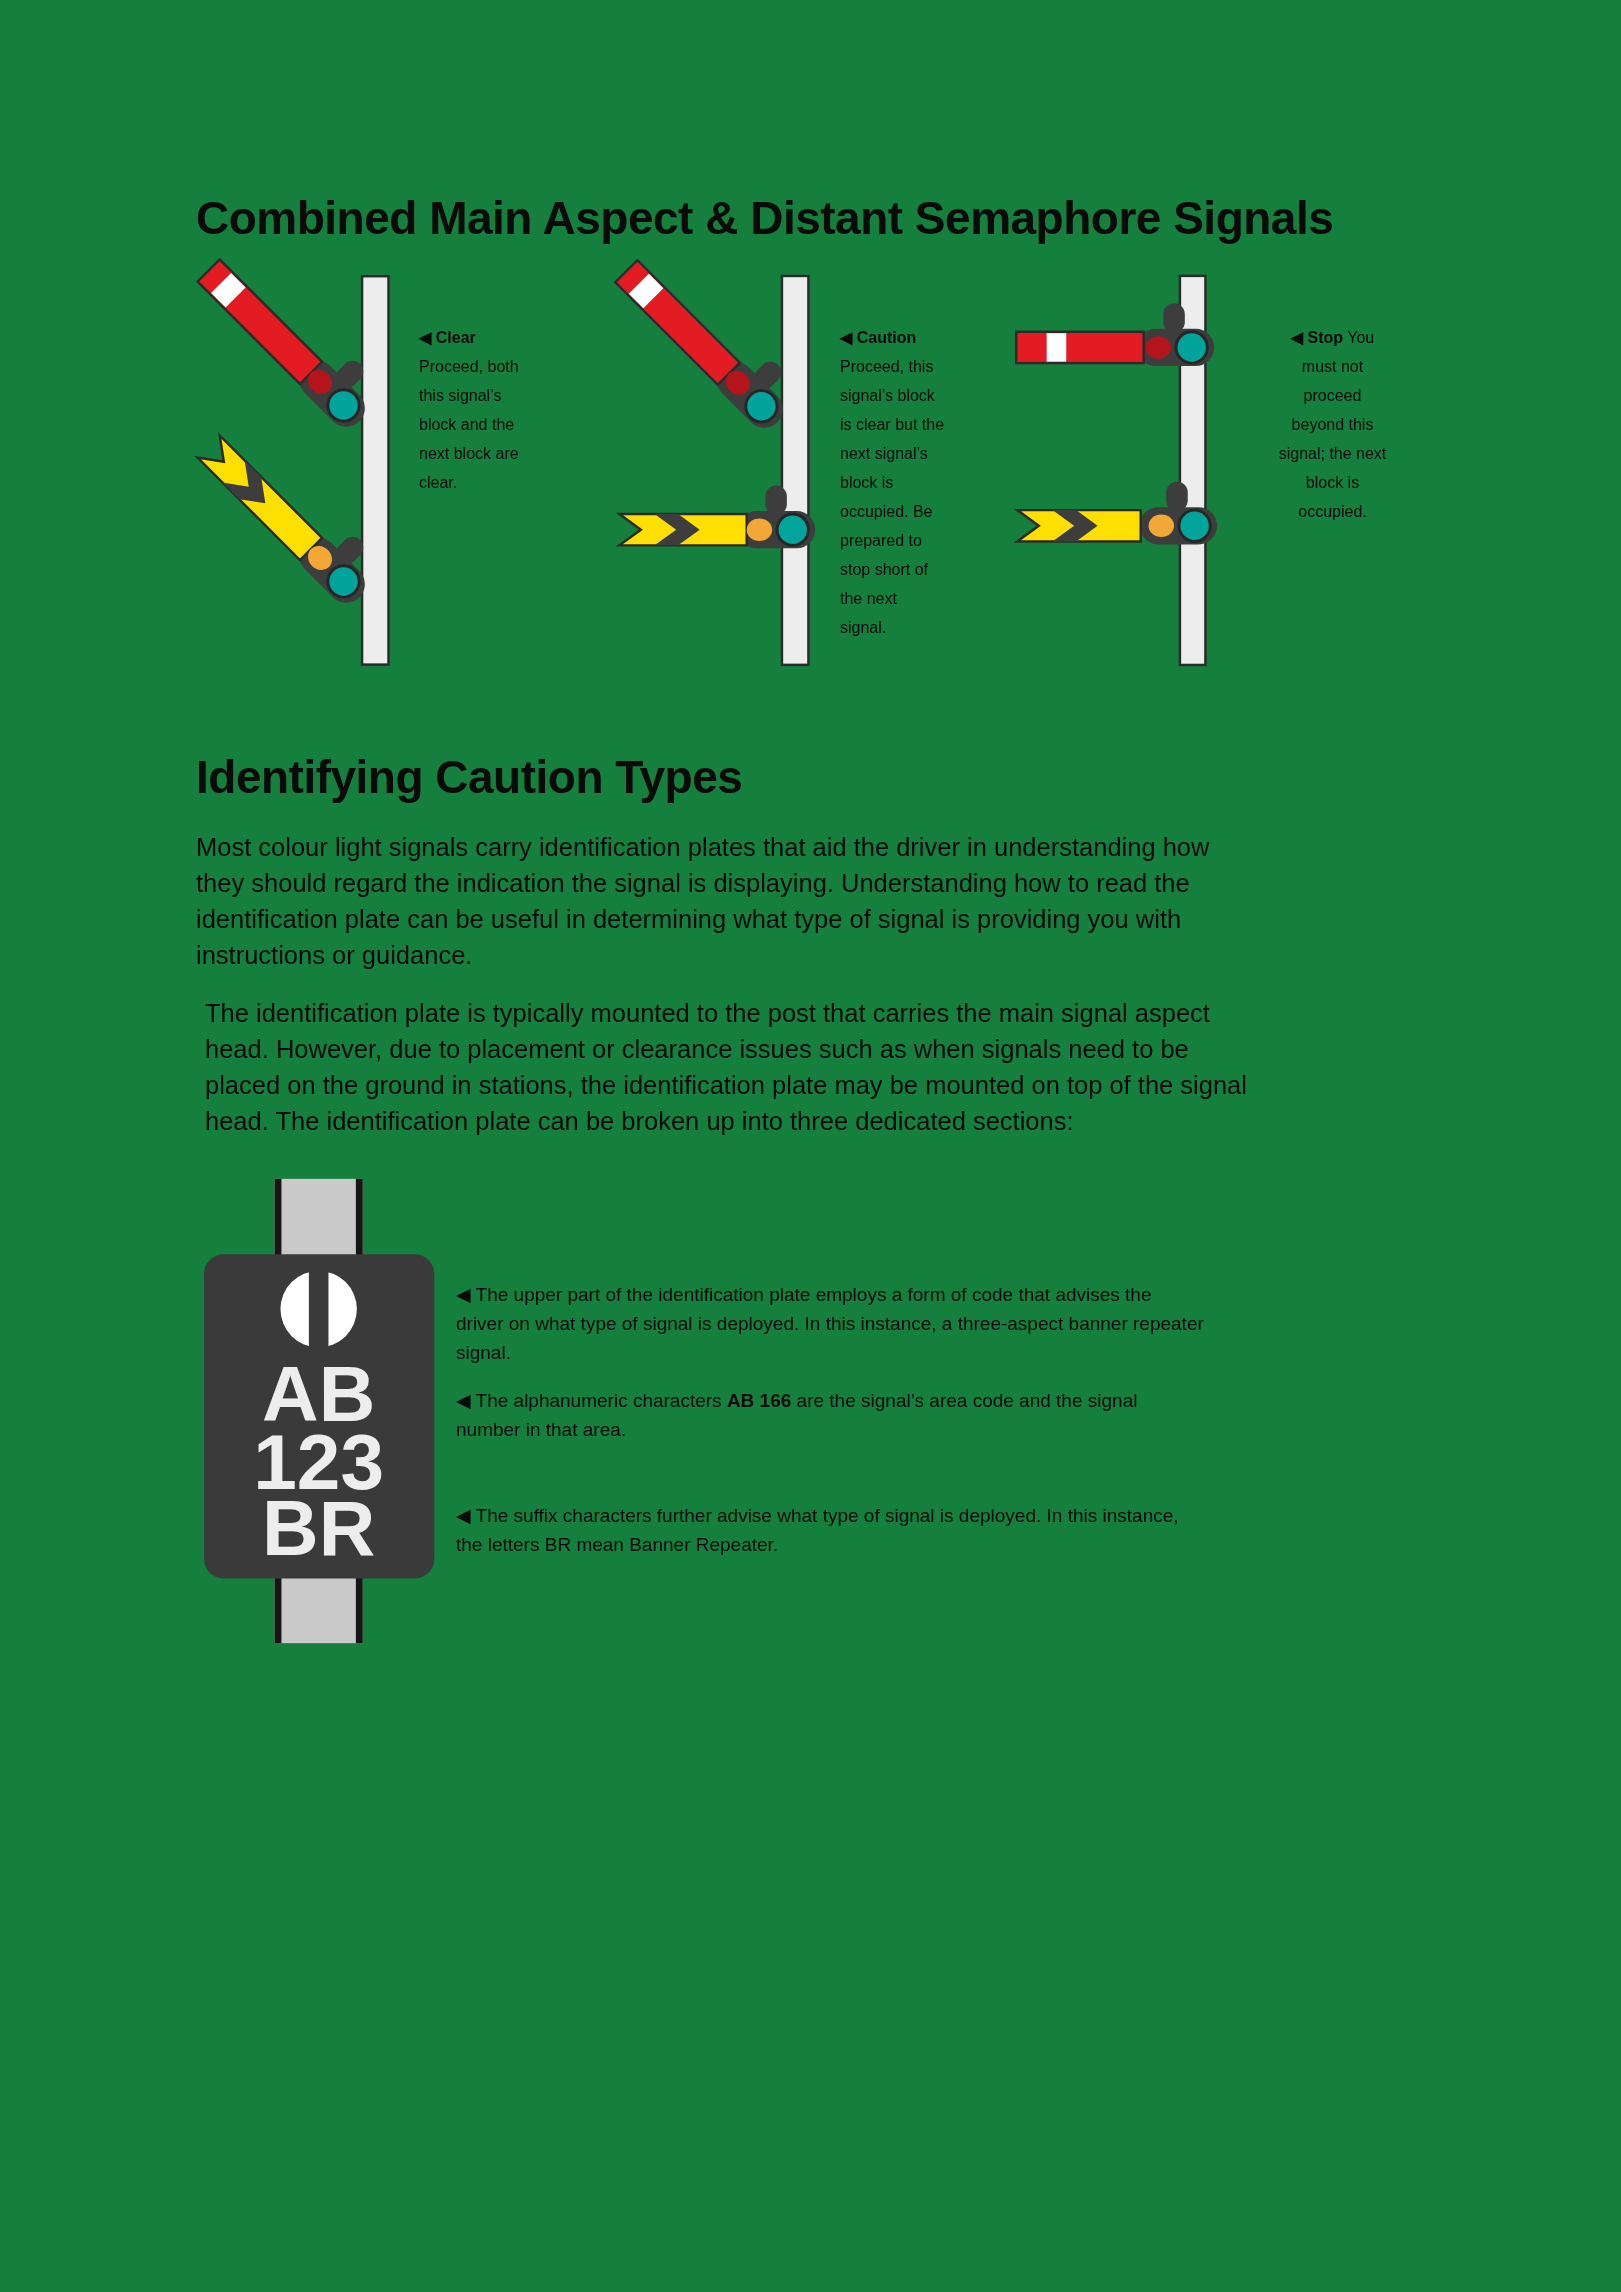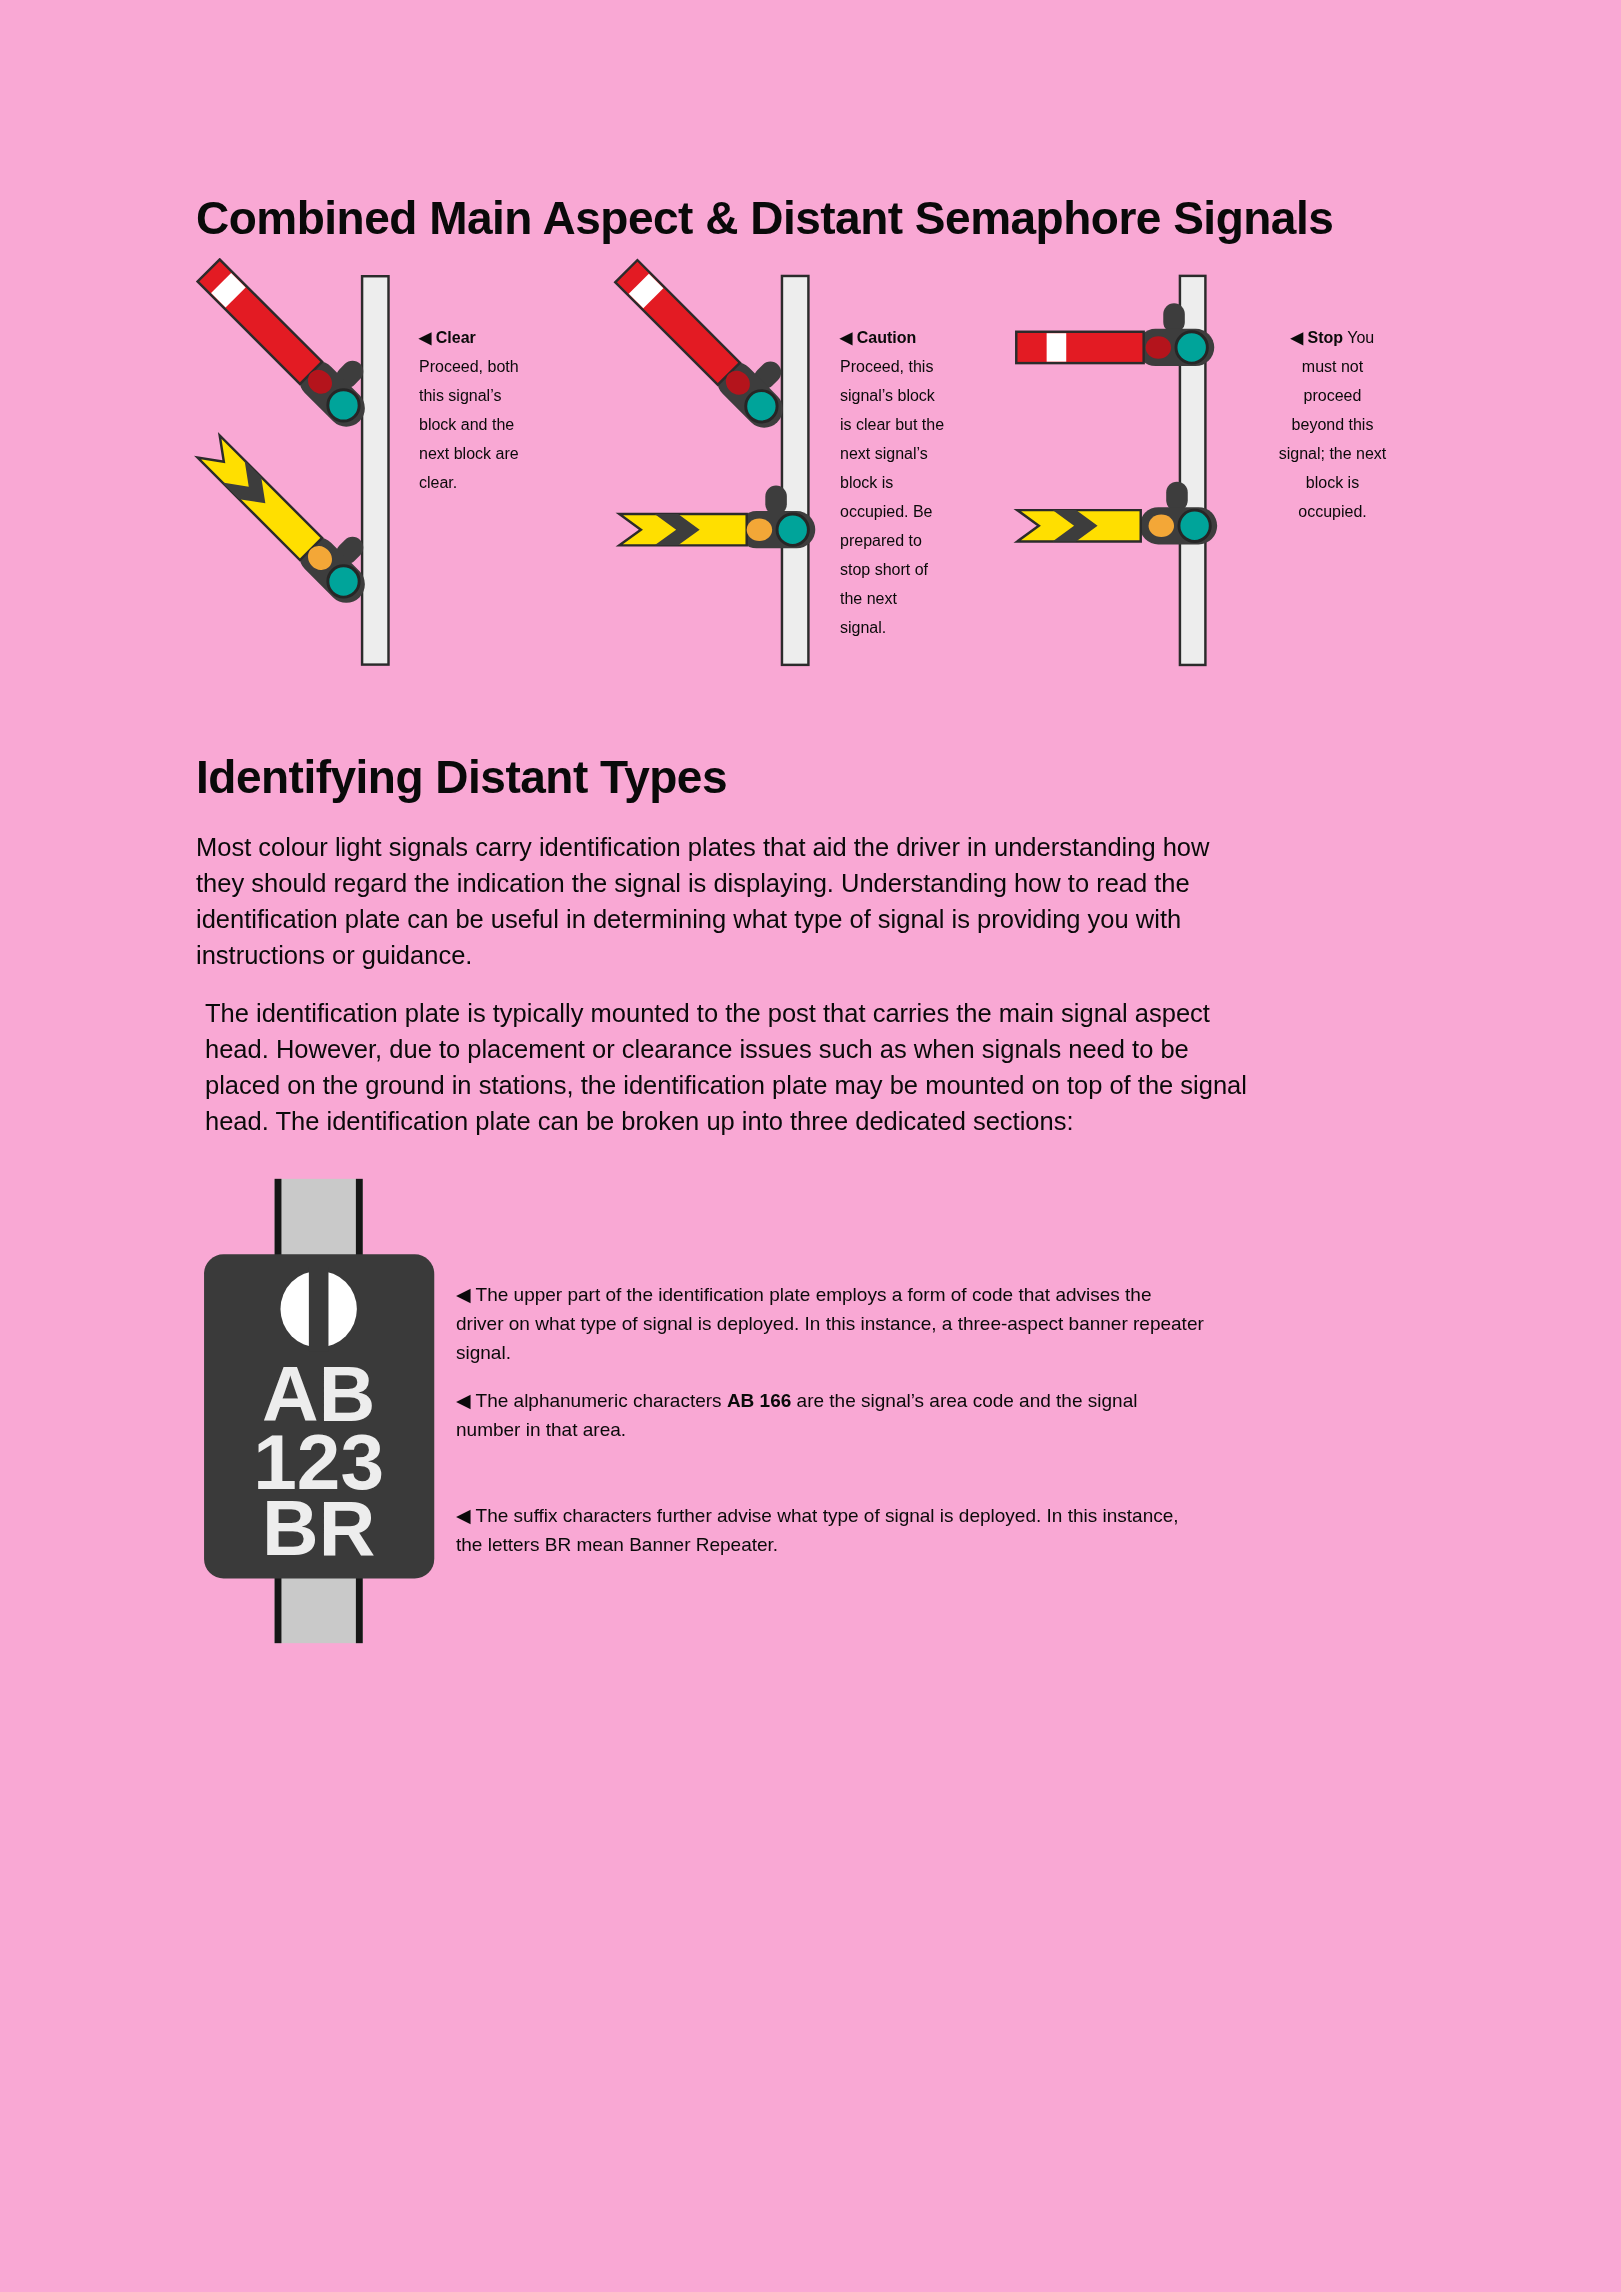--- a/index.html
+++ b/index.html
@@ -1,17 +1,17 @@
 <!DOCTYPE html>
 <html><head>
 <meta charset="utf-8">
 <style>
   html,body{margin:0;padding:0;background:#888;}
   .page{
-    position:relative;width:1621px;height:2293px;background:#f9a8d4;
+    position:relative;width:1621px;height:2293px;background:#15803d;
     font-family:"Liberation Sans",sans-serif;color:#111;overflow:hidden;margin:0 auto;
   }
   .abs{position:absolute;}
   h1.sect{
     position:absolute;margin:0;font-size:46px;line-height:53px;font-weight:bold;
     letter-spacing:-0.5px;color:#0a0a0a;white-space:nowrap;
   }
   .bodytext{
     position:absolute;font-size:25.5px;line-height:36px;white-space:pre-line;color:#0a0a0a;
   }
@@ -124,21 +124,21 @@
     </svg>
     <div class="cap" style="left:257px;top:65px;"><b>◀ Stop</b><span> You
 must not
 proceed
 beyond this
 signal; the next
 block is
 occupied.</span></div>
   </div>
 
-  <h1 class="sect" style="left:196px;top:751px;">Identifying Distant Types</h1>
+  <h1 class="sect" style="left:196px;top:751px;">Identifying Caution Types</h1>
 
   <div class="bodytext" style="left:196px;top:829px;width:1255px;">Most colour light signals carry identification plates that aid the driver in understanding how
 they should regard the indication the signal is displaying. Understanding how to read the
 identification plate can be useful in determining what type of signal is providing you with
 instructions or guidance.</div>
 
   <div class="bodytext" style="left:205px;top:995px;width:1255px;">The identification plate is typically mounted to the post that carries the main signal aspect
 head. However, due to placement or clearance issues such as when signals need to be
 placed on the ground in stations, the identification plate may be mounted on top of the signal
 head. The identification plate can be broken up into three dedicated sections:</div>

